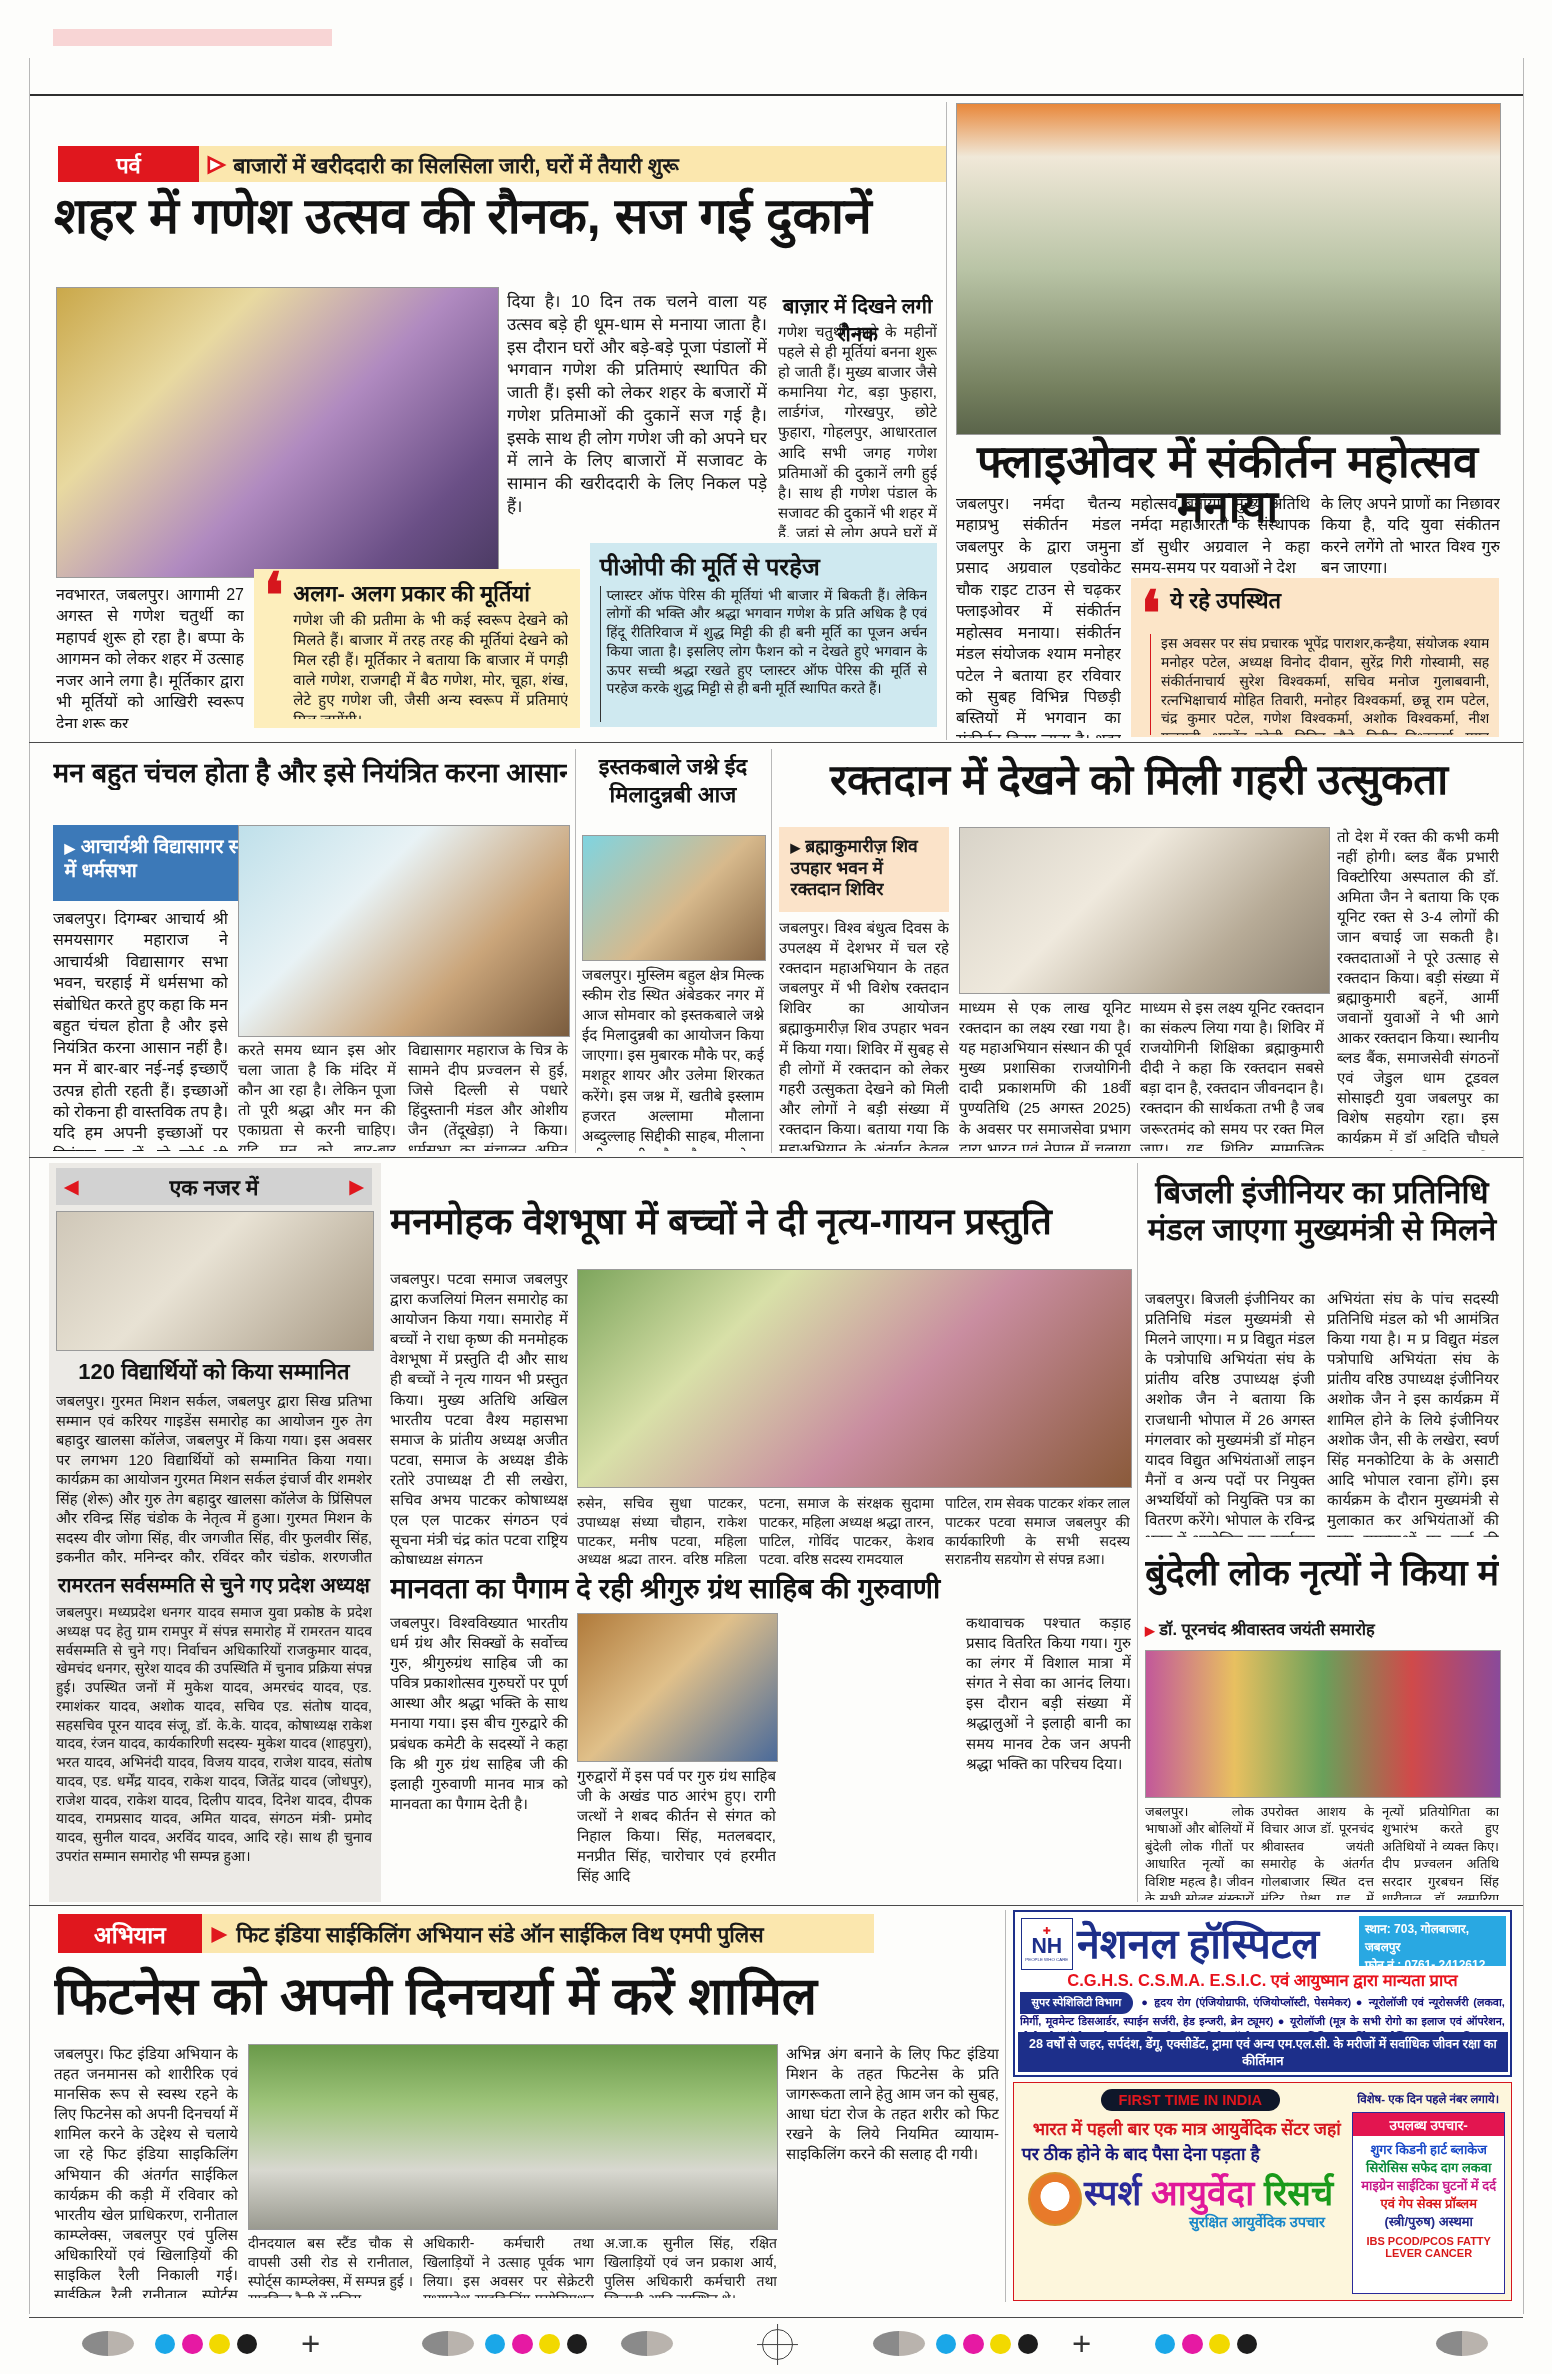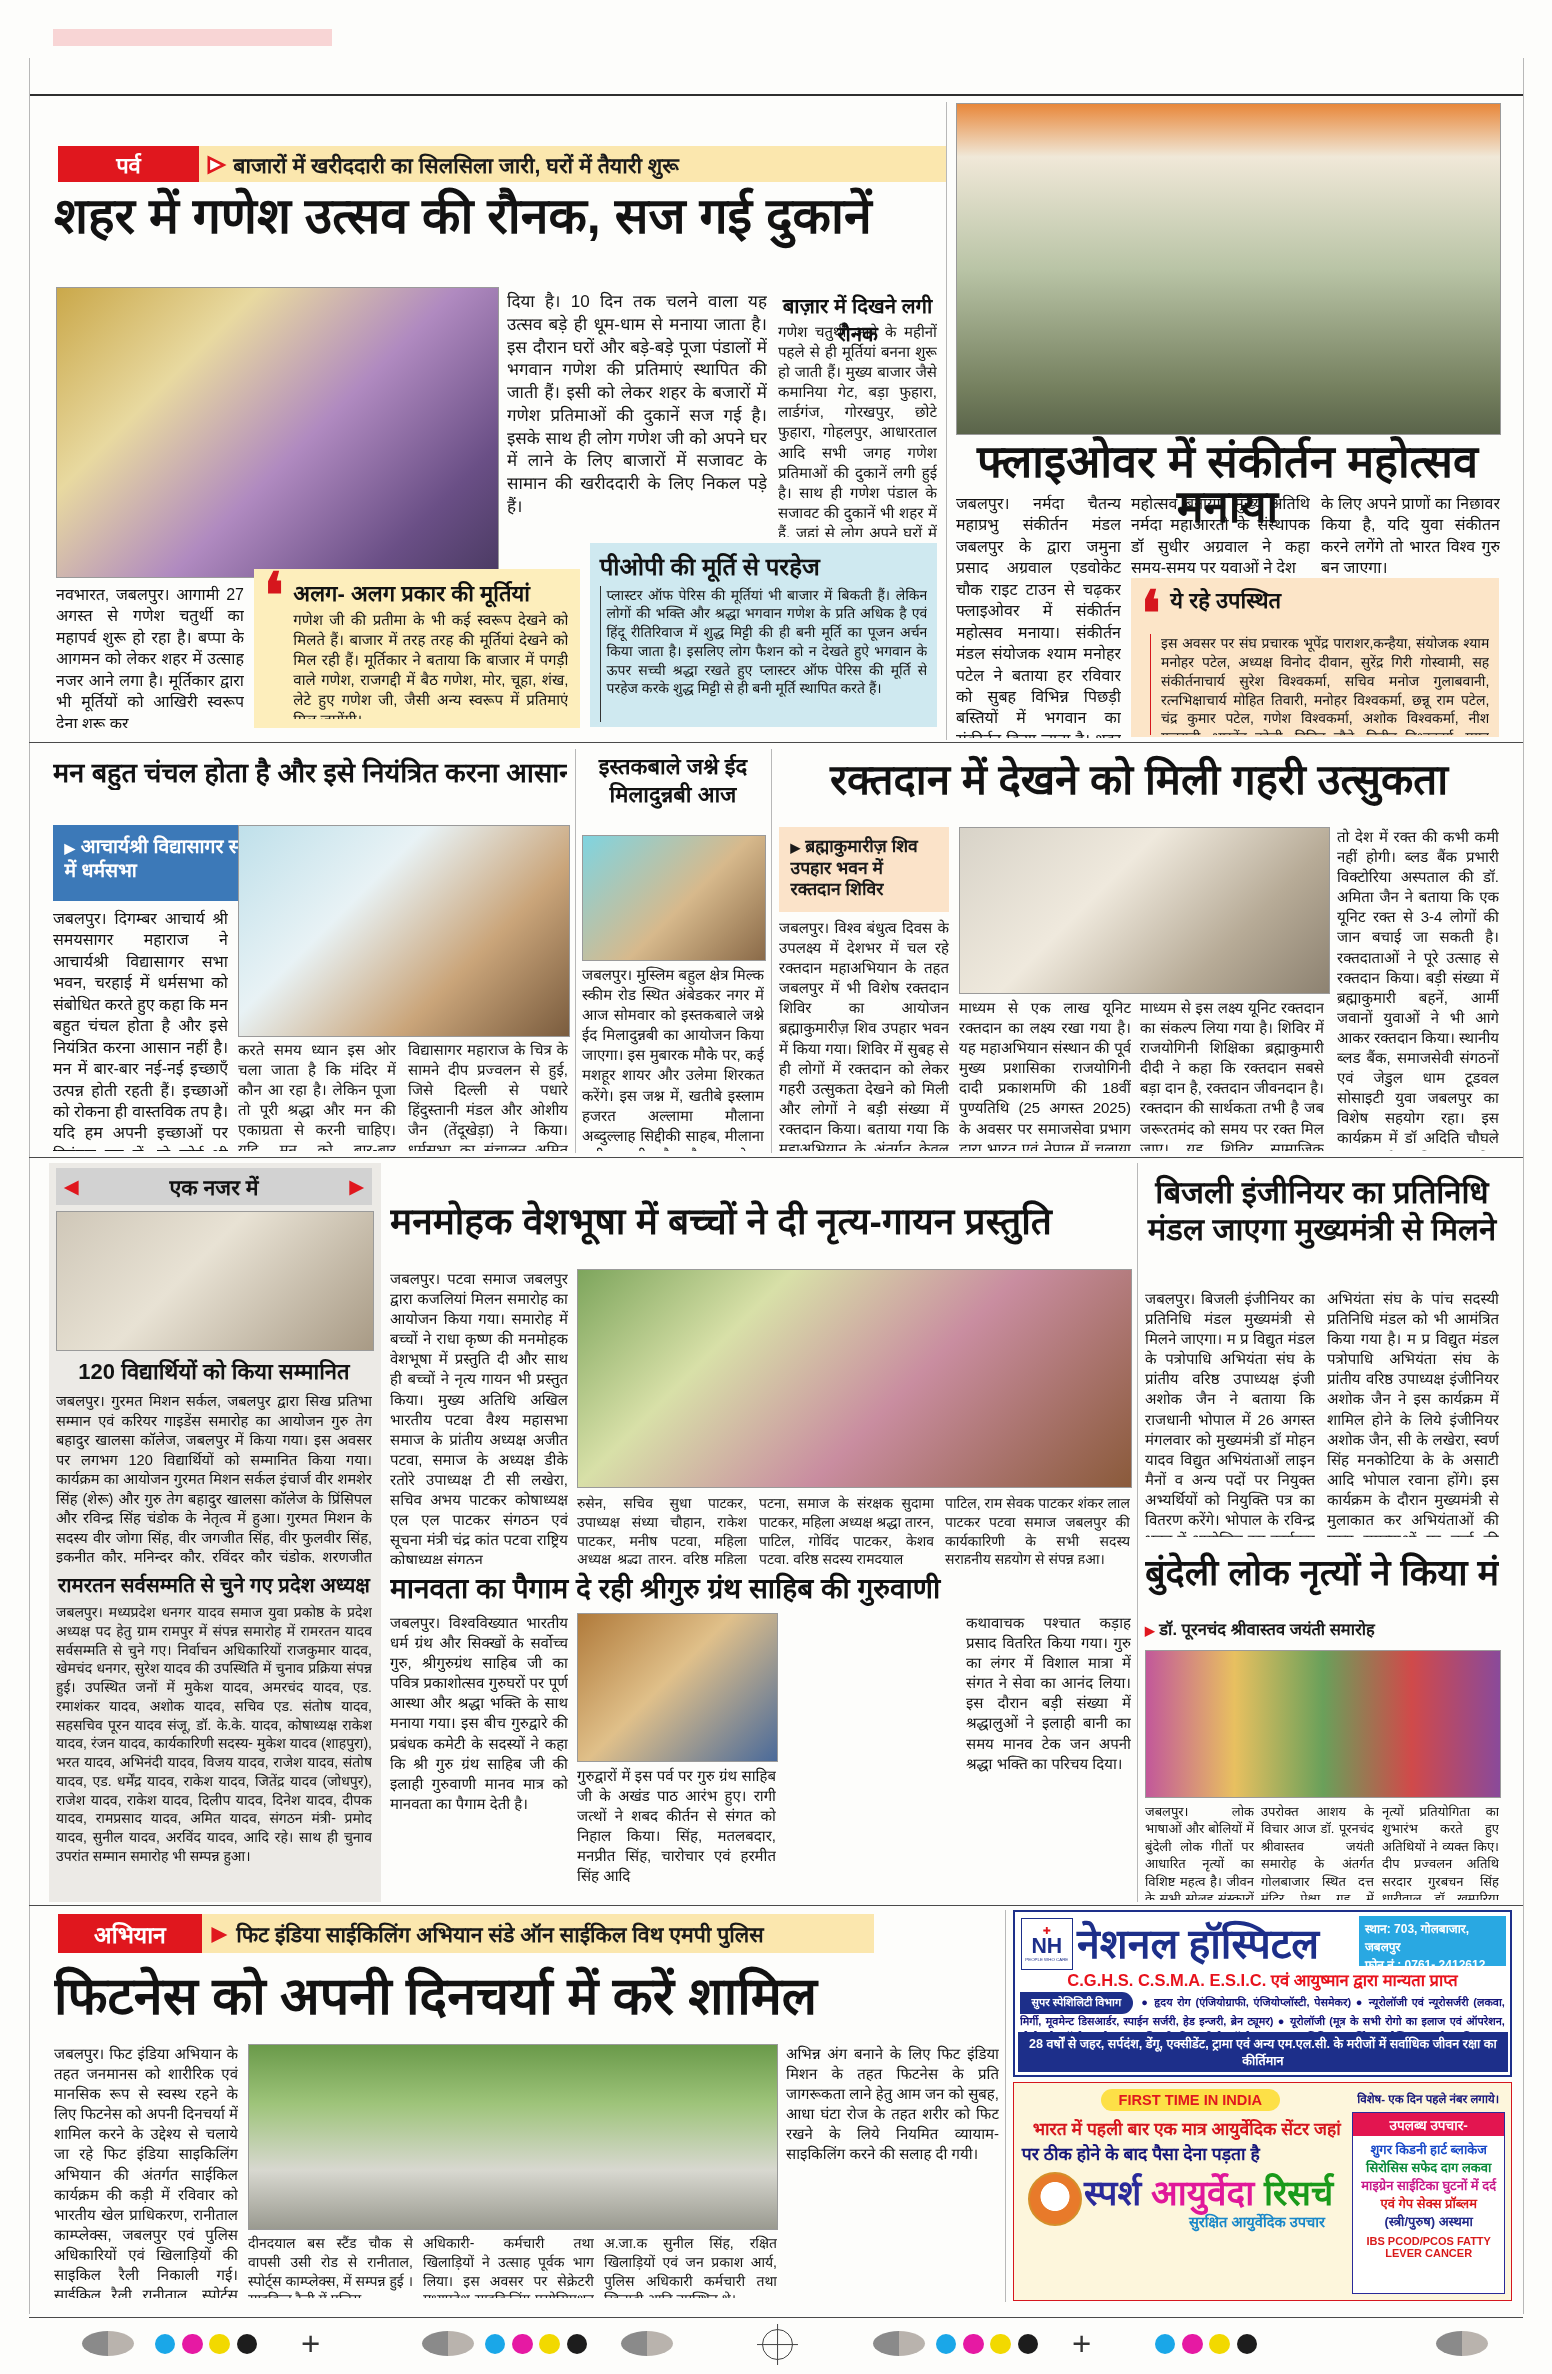--- a/index.html
+++ b/index.html
@@ -25,21 +25,21 @@
   .grayhead{background:#d2d2d2;display:flex;align-items:center;justify-content:space-between;padding:0 7.8px;}
   .ovalmark{position:absolute;width:52px;height:25px;border-radius:50%;background:linear-gradient(90deg,#8a8a8a 50%,#b9b3ad 50%);}
   .dot{width:20.4px;height:20.4px;border-radius:50%;display:inline-block;margin-right:6.8px;}
   .dc{background:#1aa7e8;} .dm{background:#e619a3;} .dy{background:#f2d900;} .dk{background:#1d1d1d;}
   .plusmark{position:absolute;font-size:33px;color:#333;font-weight:normal;line-height:1;}
   .regmark{position:absolute;width:29px;height:29px;border:1.9px solid #444;border-radius:50%;}
   .regmark:before{content:"";position:absolute;left:50%;top:-5.8px;bottom:-5.8px;width:1.9px;background:#444;transform:translateX(-50%);}
   .regmark:after{content:"";position:absolute;top:50%;left:-5.8px;right:-5.8px;height:1.9px;background:#444;transform:translateY(-50%);}
   .adnavy{color:#1d2f8a;}
   .deptpill{background:#1d2f8a;color:#fff;font-weight:bold;border-radius:0 15.5px 15.5px 0;padding:2.9px 11.6px;display:inline-block;}
-  .capsule{background:#fde047;color:#e0171e;font-weight:bold;border-radius:17.5px;padding:2.9px 17.5px;display:inline-block;}
+  .capsule{background:#0f172a;color:#e0171e;font-weight:bold;border-radius:17.5px;padding:2.9px 17.5px;display:inline-block;}
 </style>
 </head>
 <body>
 
 <div id="page">
 
   <div class="abs" style="left:53px;top:29px;width:279px;height:16.5px;background:rgba(227,36,43,.18);"></div>
 
   <div class="hrule" style="left:29px;top:94px;width:1494px;height:1.9px;background:#2f2f2f;"></div>
 

